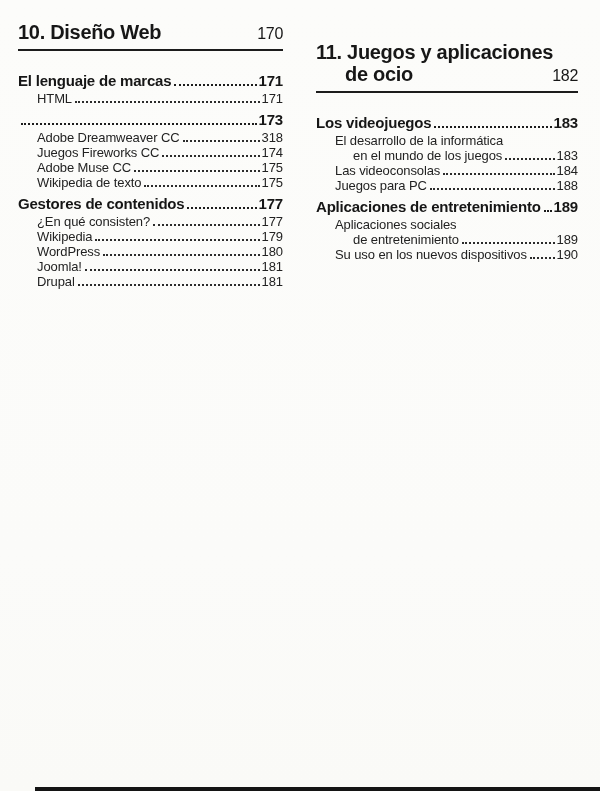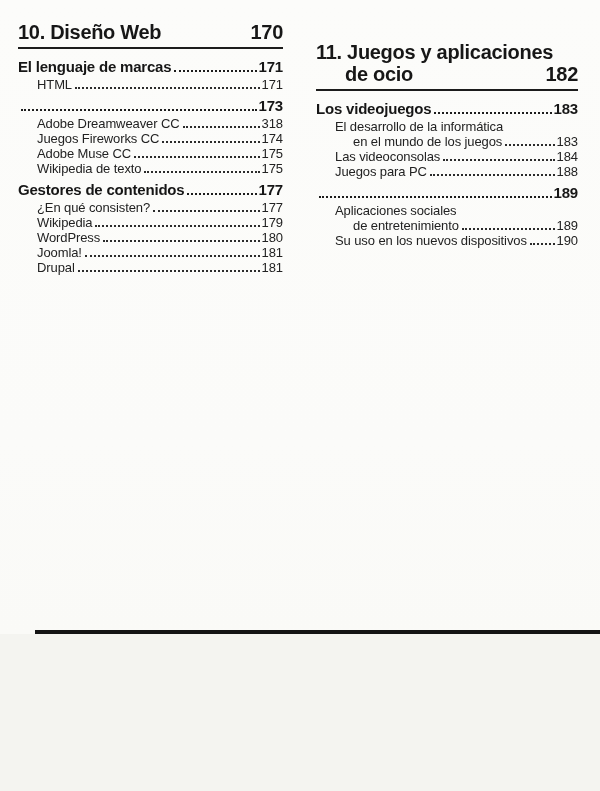--- a/index.html
+++ b/index.html
@@ -5,42 +5,42 @@
   html, body { margin: 0; padding: 0; }
   body {
     width: 600px; height: 791px;
     background: #f4f4f0;
     font-family: "Liberation Sans", "DejaVu Sans", sans-serif;
     color: #1d1d1d;
     overflow: hidden;
   }
   .page {
     position: relative;
-    width: 600px; height: 634px;
+    width: 600px; height: 791px;
     background: linear-gradient(180deg, #fcfcfa 0%, #fbfbf9 70%, #fafaf7 100%);
     overflow: hidden;
   }
   .col { position: absolute; }
   .col-left  { left: 18px;  top: 21px; width: 265px; }
   .col-right { left: 316px; top: 33px; width: 262px; margin-top: 8px; }
 
   .chapter-head {
     font-size: 20px; font-weight: 700; letter-spacing: -0.3px;
     line-height: 22px; white-space: nowrap; color: #171717;
   }
   .head-row { display: flex; align-items: baseline; }
   .head-fill { flex: 1; }
-  .head-page { font-size: 20px; font-weight: 700; }
+  .head-page { font-size: 16px; font-weight: 400; }
   .head-line2 { padding-left: 29px; }
   .head-rule {
     border: none; border-top: 2px solid #1c1c1c;
     margin: 4px 0 0 0; height: 0;
   }
 
-  .entries { padding-top: 4px; }
+  .entries { padding-top: 16px; }
   .row {
     display: flex; align-items: flex-end;
     font-size: 13px; line-height: 15px; height: 15px;
     letter-spacing: -0.1px; white-space: nowrap; color: #222;
   }
   .row.b {
     font-weight: 700; font-size: 15px; line-height: 16px; height: 16px;
     margin-top: 6px; margin-bottom: 2px; color: #161616; letter-spacing: -0.2px;
   }
   .row.i1 .label { padding-left: 19px; }
@@ -170,20 +170,21 @@
         <span class="label">Las videoconsolas</span>
         <span class="leader"></span>
         <span class="page-num">184</span>
       </div>
       <div class="row i1">
         <span class="label">Juegos para PC</span>
         <span class="leader"></span>
         <span class="page-num">188</span>
       </div>
       <div class="row b">
+        <span class="label">Aplicaciones de entretenimiento</span>
         <span class="leader"></span>
         <span class="page-num">189</span>
       </div>
       <div class="row i1 noleader">
         <span class="label">Aplicaciones sociales</span>
       </div>
       <div class="row i2">
         <span class="label">de entretenimiento</span>
         <span class="leader"></span>
         <span class="page-num">189</span>

